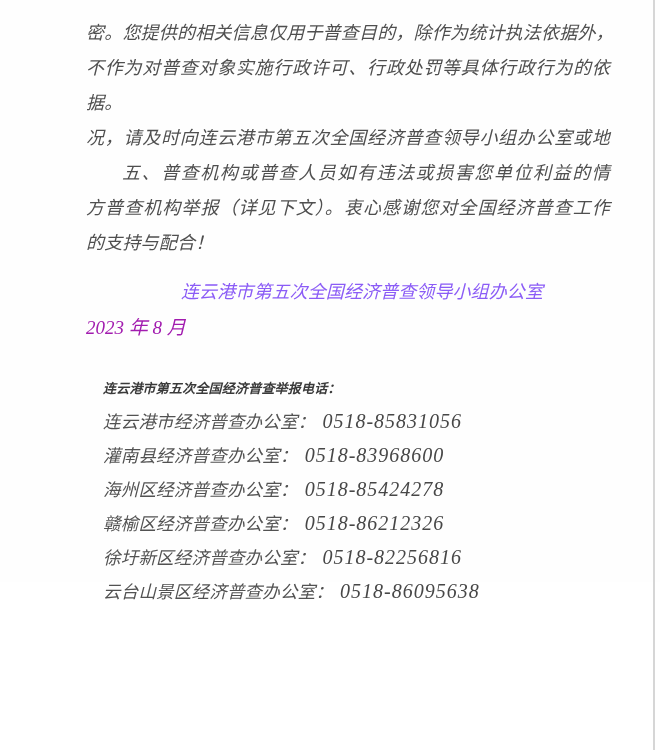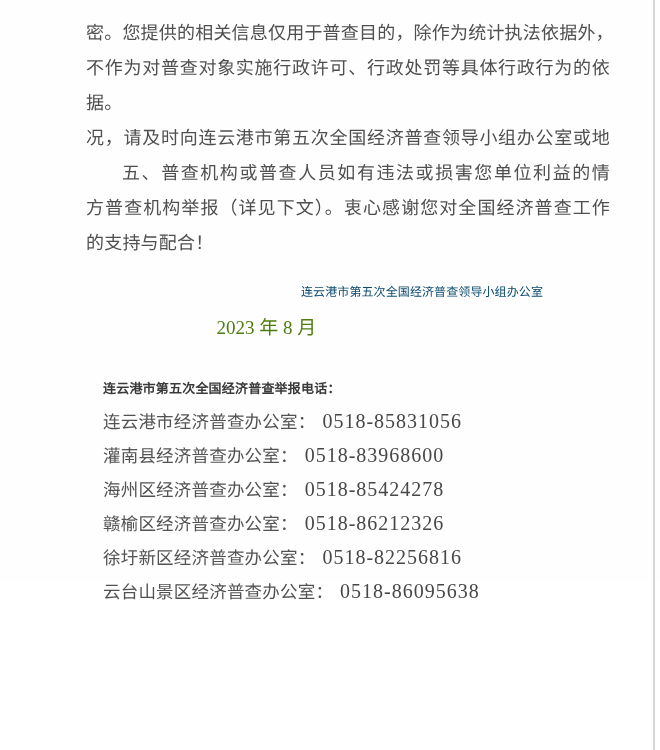--- a/index.html
+++ b/index.html
@@ -6,20 +6,21 @@
   html, body {
     width: 660px; height: 750px;
     background: #ffffff;
     overflow: hidden;
     font-family: "Liberation Serif", "DejaVu Serif", serif;
   }
   .page {
     position: relative;
     width: 660px; height: 582px;
     background: #fefefe;
+    font-style: italic;
   }
   
   .scan-edge {
     position: absolute;
     top: 0; right: 5px;
     width: 2px; height: 750px;
     background: #d6d6d6;
   }
   .content {
     position: relative;
@@ -36,33 +37,33 @@
     text-justify: inter-character;
     letter-spacing: 0.2px;
   }
   .body-line.last {
     text-align: left;
     text-align-last: left;
   }
   .body-line.indent { padding-left: 36px; }
   .signature-block { margin-top: 14px; }
   .signature {
-    font-size: 12px;
+    font-size: 18px;
     line-height: 35px;
     text-align: right;
     margin-right: 67px;
     letter-spacing: 0.1px;
-    color: #0c4a6e;
+    color: #8b5cf6;
   }
   .doc-date {
     font-size: 19px;
     line-height: 35px;
-    text-align: center;
+    text-align: left;
     margin-right: 163px;
-    color: #4d7c0f;
+    color: #a21caf;
   }
   .hotline-section { margin-top: 27px; margin-left: 17px; }
   .hotline-title {
     font-family: "Liberation Sans", "DejaVu Sans", sans-serif;
     font-weight: 700;
     font-size: 13px;
     line-height: 33px;
     color: #3a3a3a;
     letter-spacing: 0.2px;
   }

